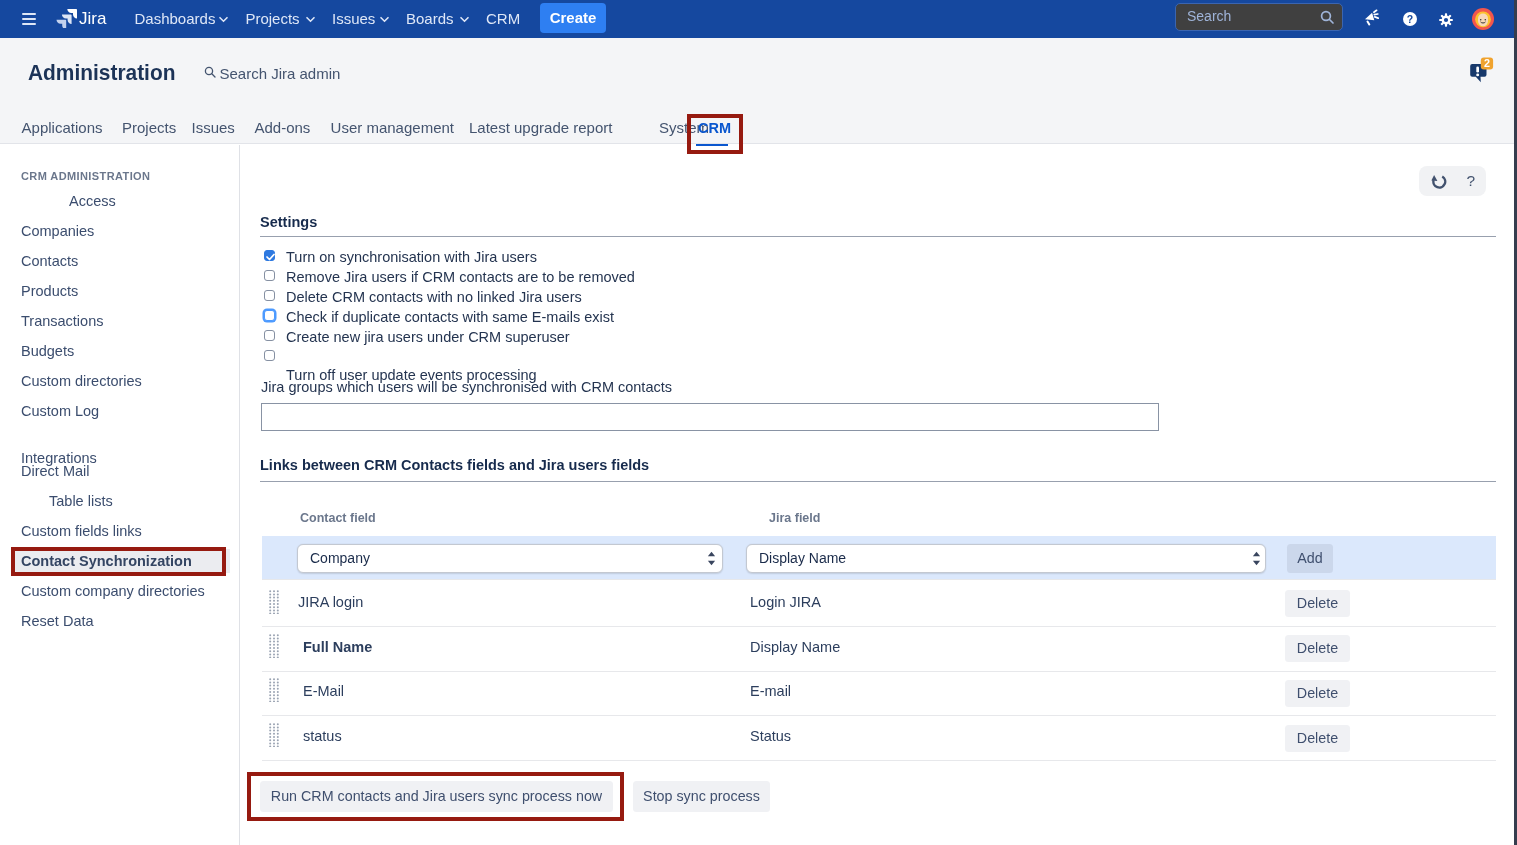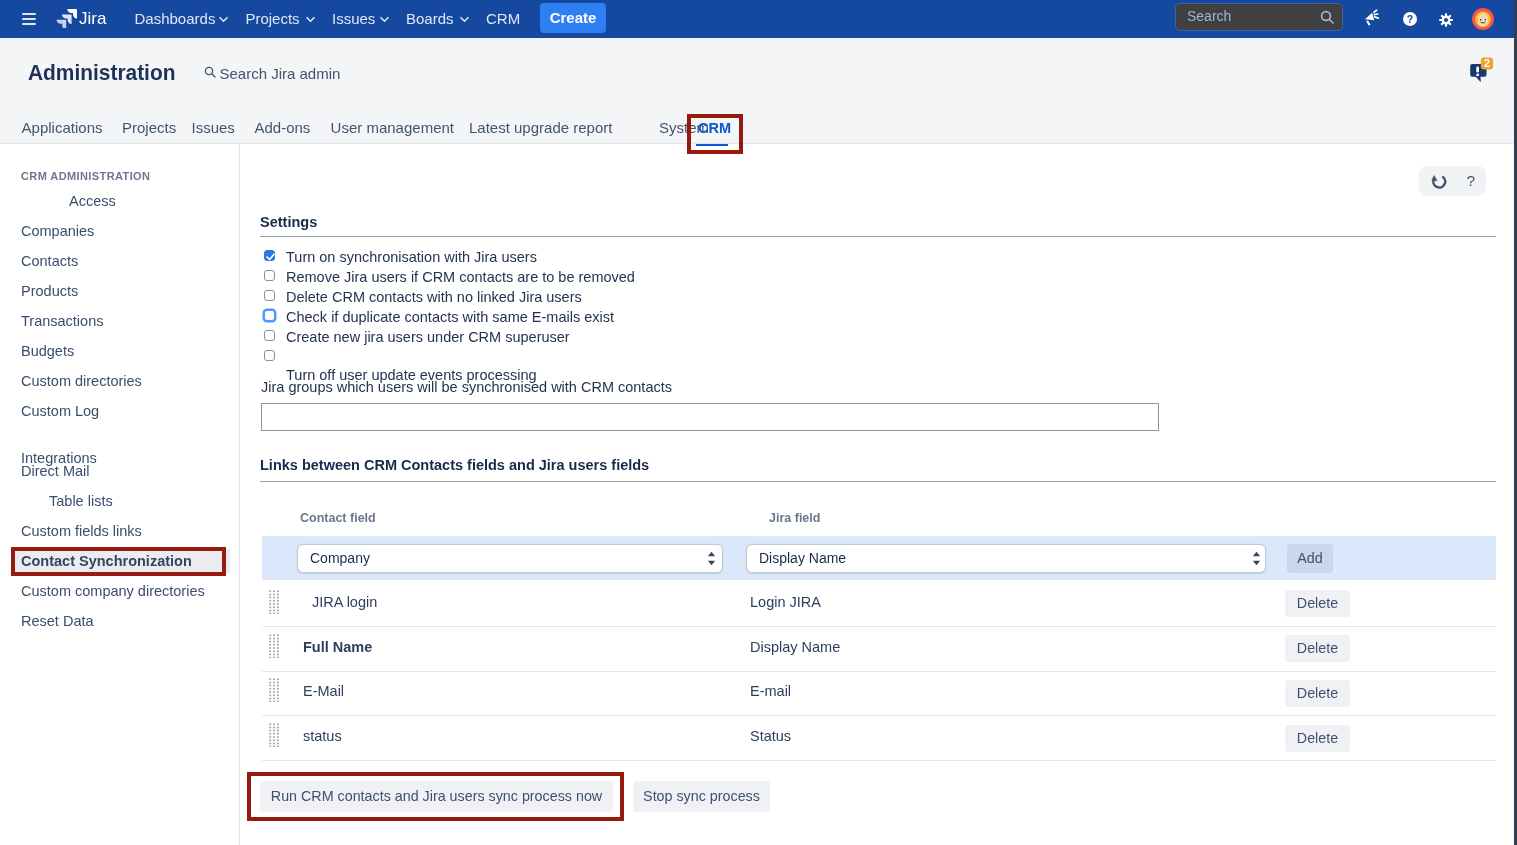--- a/index.html
+++ b/index.html
@@ -315,21 +315,21 @@
       <circle cx="8.8" cy="17.2" r="1"></circle>
       <circle cx="1.2" cy="20.4" r="1"></circle>
       <circle cx="5" cy="20.4" r="1"></circle>
       <circle cx="8.8" cy="20.4" r="1"></circle>
       <circle cx="1.2" cy="23.6" r="1"></circle>
       <circle cx="5" cy="23.6" r="1"></circle>
       <circle cx="8.8" cy="23.6" r="1"></circle>
     </g>
   </svg>
 <div class="sep" style="left:262px; top:579px; width:1234px;"></div>
-<div class="rowtxt" style="left:312px; top:594px;">JIRA login</div>
+<div class="rowtxt" style="left:298px; top:594px;">JIRA login</div>
 <div class="rowtxt" style="left:750px; top:594px;">Login JIRA</div>
 <div class="btn" style="left:1285px; top:590px; width:65px; height:27px; line-height:27px;">Delete</div>
 <div class="sep" style="left:262px; top:626px; width:1234px;"></div>
 <div class="rowtxt" style="left:303px; top:639px;font-weight:bold;">Full Name</div>
 <div class="rowtxt" style="left:750px; top:639px;">Display Name</div>
 <div class="btn" style="left:1285px; top:635px; width:65px; height:27px; line-height:27px;">Delete</div>
 <div class="sep" style="left:262px; top:671px; width:1234px;"></div>
 <div class="rowtxt" style="left:303px; top:683px;">E-Mail</div>
 <div class="rowtxt" style="left:750px; top:683px;">E-mail</div>
 <div class="btn" style="left:1285px; top:680px; width:65px; height:27px; line-height:27px;">Delete</div>

